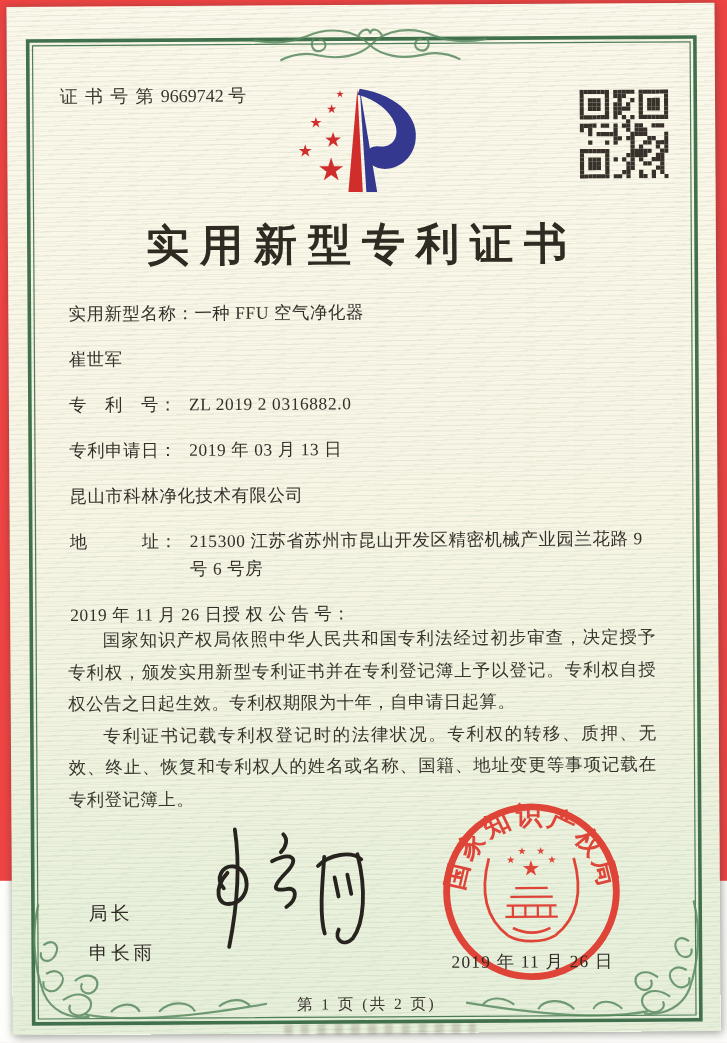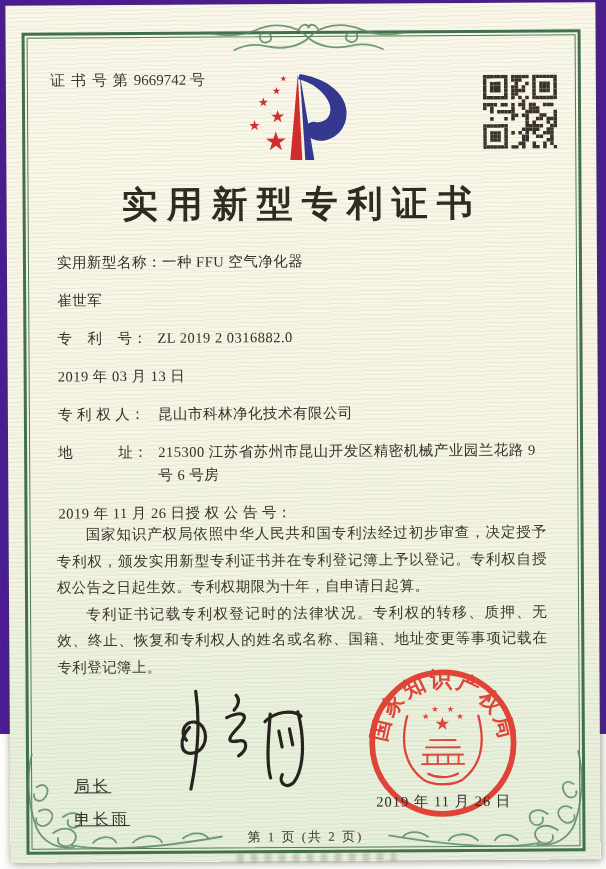--- a/index.html
+++ b/index.html
@@ -1,17 +1,17 @@
 <!DOCTYPE html>
 <html><head>
 <meta charset="utf-8">
 <style>
   html,body{margin:0;padding:0;background:#fdfdfb;width:606px;height:869px;overflow:hidden;
     font-family:"Liberation Serif","DejaVu Serif",serif;color:#33302a;}
-  .stage{position:relative;width:606px;height:734px;background:#4c1d95;}
+  .stage{position:relative;width:606px;height:734px;background:#ef4444;}
   .paper{
     position:absolute;left:8px;top:4px;width:590px;height:857px;
     background:
       repeating-linear-gradient(178.5deg, rgba(110,150,112,.09) 0 1px, rgba(0,0,0,0) 1px 4px),
       repeating-linear-gradient(1.5deg, rgba(120,160,120,.06) 0 1px, rgba(0,0,0,0) 1px 5px),
       linear-gradient(180deg,#fbf7ea 0%,#f9f5e6 45%,#f2f3e0 68%,#e9f0dc 86%,#e7efdb 100%);
     box-shadow:0 0 6px rgba(60,60,50,.35), 2px 3px 8px rgba(60,60,50,.25);
     transform:rotate(-0.35deg);
   }
   .frame-outer{position:absolute;left:16px;top:27px;width:553px;height:816px;
@@ -26,21 +26,21 @@
     font-size:36px;font-weight:bold;letter-spacing:9px;color:#2f2a22;}
   .rows{position:absolute;left:50px;top:246px;width:492px;font-size:14.5px;}
   .row{display:flex;margin-bottom:15px;line-height:23px;}
   .lbl{flex:0 0 100px;letter-spacing:.5px;white-space:pre;}
   .val{flex:1;white-space:pre-line;letter-spacing:.5px;}
   .lbl2{letter-spacing:.5px;white-space:pre;}
   .val2{margin-left:2px;letter-spacing:.5px;}
   .paras{position:absolute;left:48px;top:516px;width:490px;font-size:14.5px;line-height:26.5px;
     text-align:justify;letter-spacing:.4px;color:#3a362e;}
   .paras p{margin:0;text-indent:2em;}
-  .officer{position:absolute;left:64px;top:764px;font-size:15.5px;line-height:33px;letter-spacing:3px;color:#2f2b25;text-decoration:underline;}
+  .officer{position:absolute;left:64px;top:740px;font-size:15.5px;line-height:33px;letter-spacing:3px;color:#2f2b25;}
   .signature{position:absolute;left:150px;top:680px;width:170px;height:112px;}
   .seal{position:absolute;left:355px;top:662px;width:156px;height:156px;opacity:.93;}
   .seal-date{position:absolute;left:366px;top:789px;font-size:14.5px;letter-spacing:1px;color:#2e2a24;z-index:5;}
   .footer{position:absolute;left:0;top:824px;width:100%;text-align:center;font-size:13px;letter-spacing:2px;color:#3a362e;}
   .ghost{position:absolute;left:226px;top:849px;width:160px;height:9px;border-radius:3px;
     background:repeating-linear-gradient(90deg, rgba(100,88,70,.38) 0 7px, rgba(0,0,0,0) 7px 14px);
     filter:blur(1.2px);opacity:.6;}
   .flourish{position:absolute;pointer-events:none;}
   .fl-top{left:198px;top:16px;width:210px;height:36px;}
   .fl-bl{left:12px;top:742px;width:210px;height:106px;}
@@ -342,24 +342,24 @@
         <span class="val">一种 FFU 空气净化器</span>
       </div>
       <div class="row">
         <span class="val">崔世军</span>
       </div>
       <div class="row">
         <span class="lbl">专　利　号：</span>
         <span class="val">ZL 2019 2 0316882.0</span>
       </div>
       <div class="row">
+        <span class="lbl">专利申请日：</span>
         <span class="val">2019 年 03 月 13 日</span>
       </div>
       <div class="row">
-        <span class="lbl">专 利 权 人：</span>
         <span class="val">昆山市科林净化技术有限公司</span>
       </div>
       <div class="row">
         <span class="lbl">地　　　址：</span>
         <span class="val">215300  江苏省苏州市昆山开发区精密机械产业园兰花路 9
 号 6 号房</span>
       </div>
       <div class="row">
         <span style="letter-spacing:.5px">2019 年 11 月 26 日</span>
         <span class="lbl2">授 权 公 告 号：</span>

